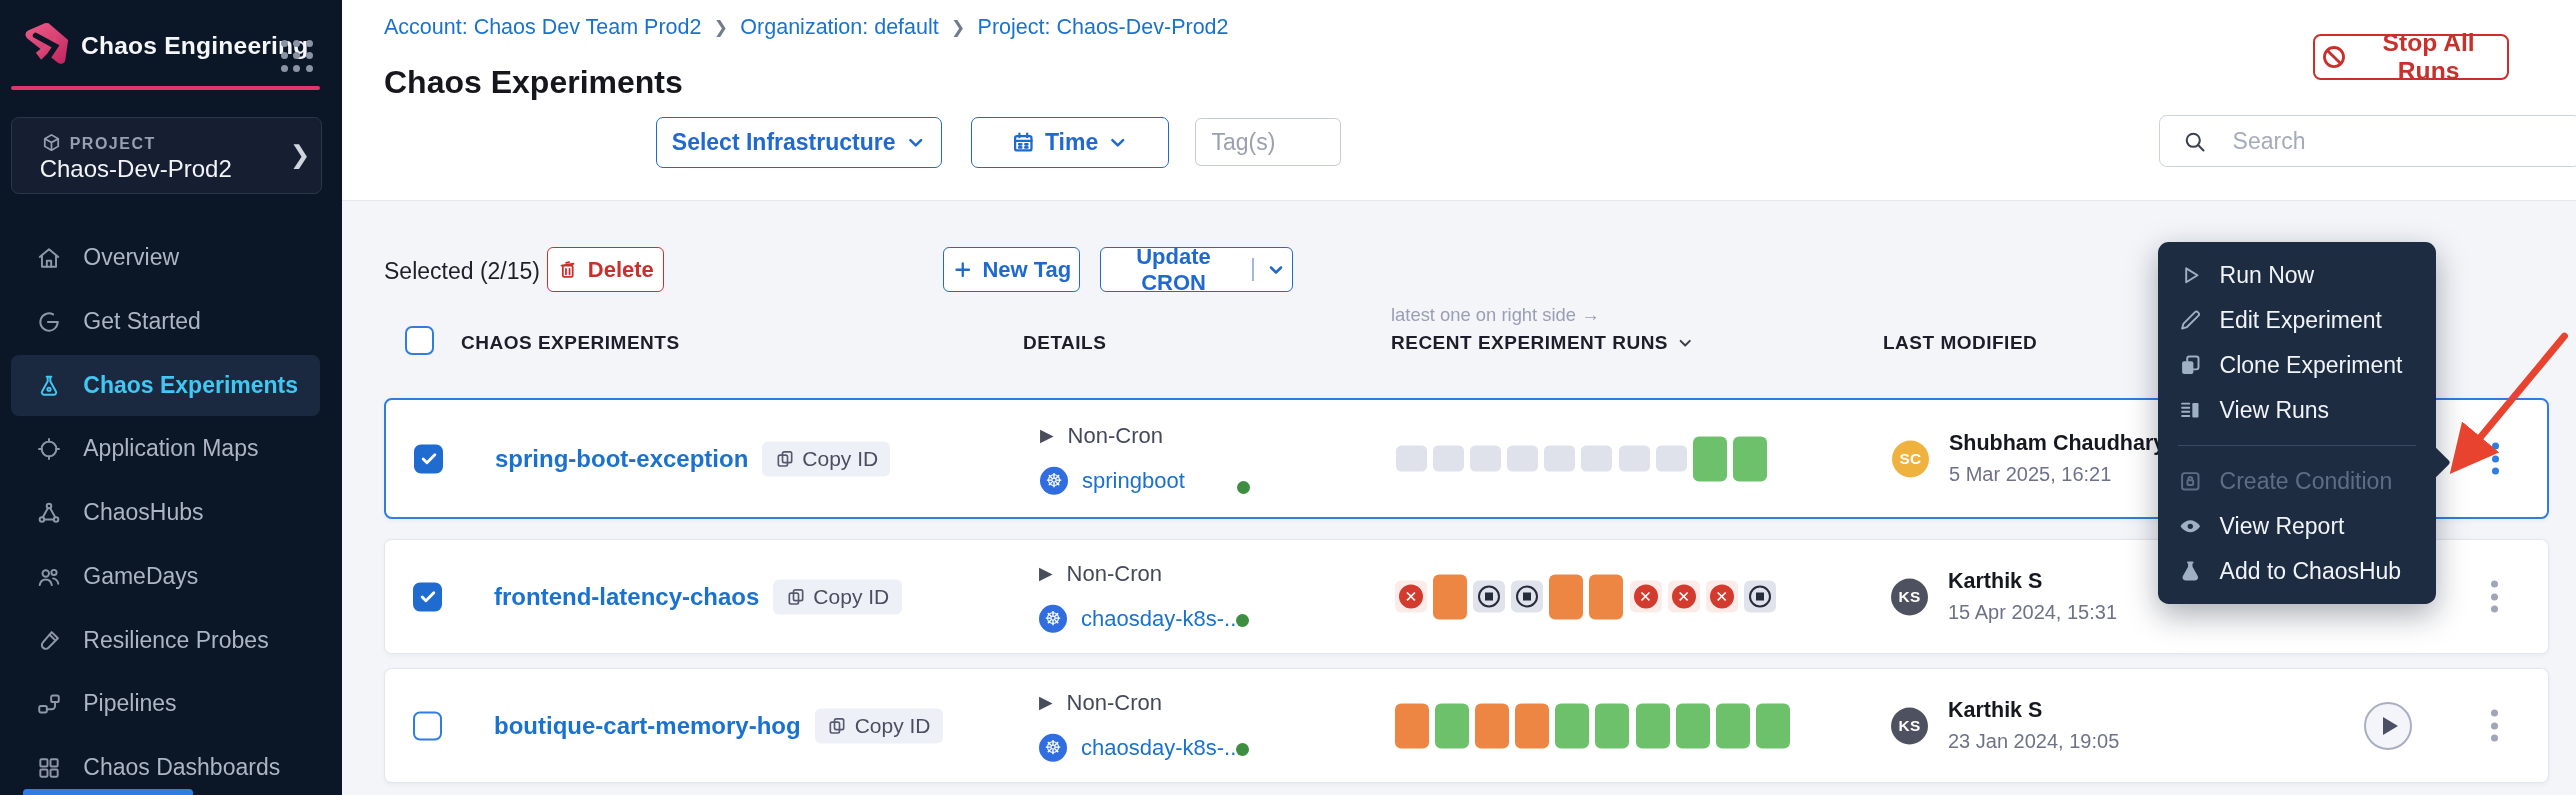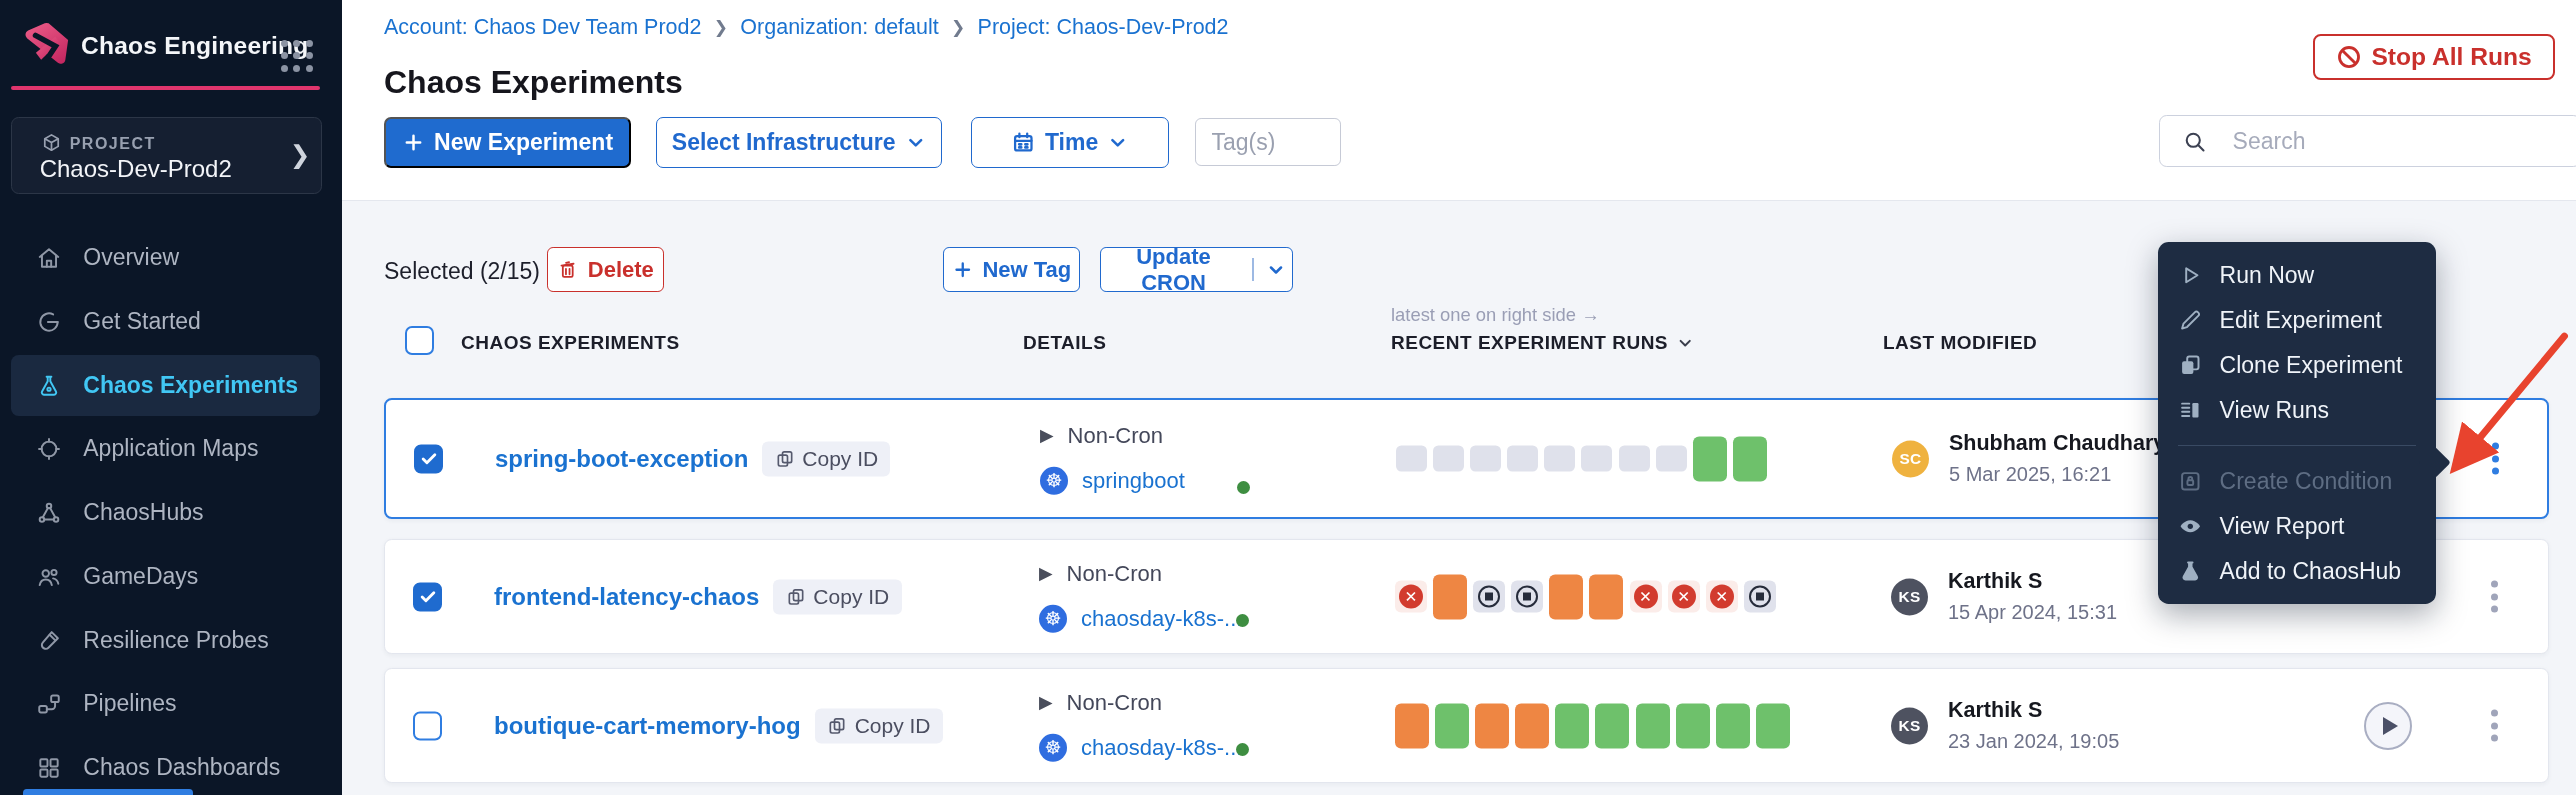--- a/index.html
+++ b/index.html
@@ -22,21 +22,21 @@
   .nav-item{left:10.7px;width:309px;height:61px;border-radius:7.7px;display:flex;align-items:center;gap:20px;padding-left:24.6px;box-sizing:border-box;color:#aeb5c2;font-size:23px;cursor:pointer;}
   .nav-item.active{background:#1a2940;color:#41c7f4;font-weight:600;}
   .nav-item .nicon{width:28px;height:28px;flex:0 0 28px;display:flex;align-items:center;justify-content:center;}
   .bottom-strip{left:23px;top:789px;width:170px;height:6.1px;background:#2f7de1;border-radius:3.8px 3.8px 0 0;}
 
   
   .crumbs{left:384px;top:15.4px;font-size:21.5px;color:#1a72d0;display:flex;gap:12.3px;align-items:center;}
   .crumbs a{color:#1a72d0;text-decoration:none;cursor:pointer;}
   .crumb-sep{color:#717b8e;font-size:17px;}
   .page-title{left:384px;top:43px;font-size:32px;font-weight:700;color:#16161d;}
-  .stop-btn{left:2313px;top:34px;width:242px;height:46px;background:#fff;border:2.3px solid #c9302c;border-radius:7.7px;
+  .stop-btn{left:2313px;top:34px;width:196px;height:46px;background:#fff;border:2.3px solid #c9302c;border-radius:7.7px;
     display:flex;align-items:center;justify-content:center;gap:9.2px;color:#c9302c;font-size:24.6px;font-weight:700;cursor:pointer;box-sizing:border-box;}
 
   
   .btn{display:flex;align-items:center;justify-content:center;gap:9.2px;border-radius:7px;box-sizing:border-box;cursor:pointer;}
   .btn-primary{left:384px;top:117px;width:247px;height:51px;background:#1f6bcf;color:#fff;font-size:23px;font-weight:700;}
   .btn-blue-outline{background:#fff;border:1.9px solid #2069ce;color:#2069ce;font-size:23px;font-weight:700;}
   .t-infra{left:656px;top:117px;width:286px;height:51px;}
   .t-time{left:971px;top:117px;width:198px;height:51px;}
   .tag-input{left:1195px;top:118px;width:146px;height:48px;border:1.5px solid #c6cad6;border-radius:6.1px;box-sizing:border-box;
     font-size:23px;color:#30333f;padding:0 15.4px;outline:none;background:#fff;font-family:inherit;}
@@ -268,28 +268,20 @@
   <button class="abs stop-btn">
     <span style="display:flex;">
       <svg width="26" height="26" viewBox="0 0 24 24" fill="none" stroke="#c9302c" stroke-width="2.6">
         <circle cx="12" cy="12" r="8.8"></circle>
           <path d="M5.9 5.9l12.2 12.2"></path>
         </svg>
     </span>
     <span>Stop All Runs</span>
   </button>
 
-  <button class="abs btn btn-primary">
-    <span style="display:flex;">
-      <svg width="23" height="23" viewBox="0 0 24 24" fill="none" stroke="#fff" stroke-width="2.6" stroke-linecap="round">
-          <path d="M12 5v14M5 12h14"></path>
-        </svg>
-    </span>
-    <span>New Experiment</span>
-  </button>
 
   <button class="abs btn btn-blue-outline t-infra">
     <span>Select Infrastructure</span>
     <span style="display:flex;">
       <svg width="21.5" height="21.5" viewBox="0 0 24 24" fill="none" stroke="#2069ce" stroke-width="2.8" stroke-linecap="round" stroke-linejoin="round">
           <path d="M6 9l6 6 6-6"></path>
         </svg>
     </span>
   </button>
 

